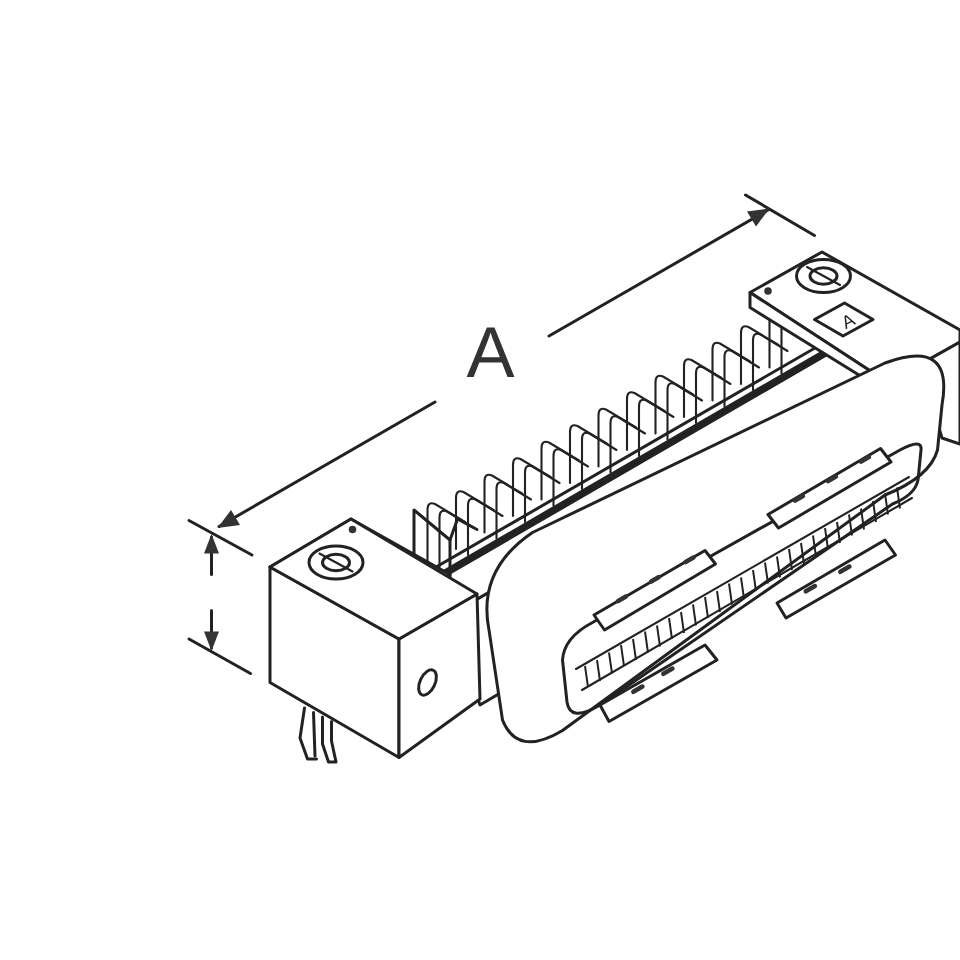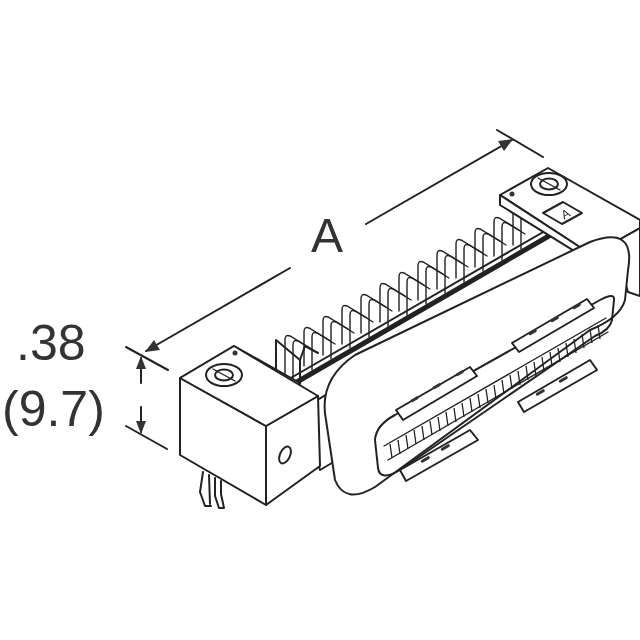--- a/index.html
+++ b/index.html
@@ -161,15 +161,13 @@
         <polygon class="face" points="518,402 590,360 597,370 524,412"></polygon>
         <rect x="420" y="458" width="10" height="3" rx="1.5" class="dark" transform="rotate(-30 425 459)"></rect>
         <rect x="440" y="446" width="10" height="3" rx="1.5" class="dark" transform="rotate(-30 445 447)"></rect>
         <rect x="535" y="391" width="10" height="3" rx="1.5" class="dark" transform="rotate(-30 540 392)"></rect>
         <rect x="558" y="378" width="10" height="3" rx="1.5" class="dark" transform="rotate(-30 563 379)"></rect>
       </g>
     </g>
   </svg>
 
   <div class="label dim-length">A</div>
-  <div class="label dim-height-in">.38</div>
-  <div class="label dim-height-mm">(9.7)</div>
 </div>
 
 </body></html>

